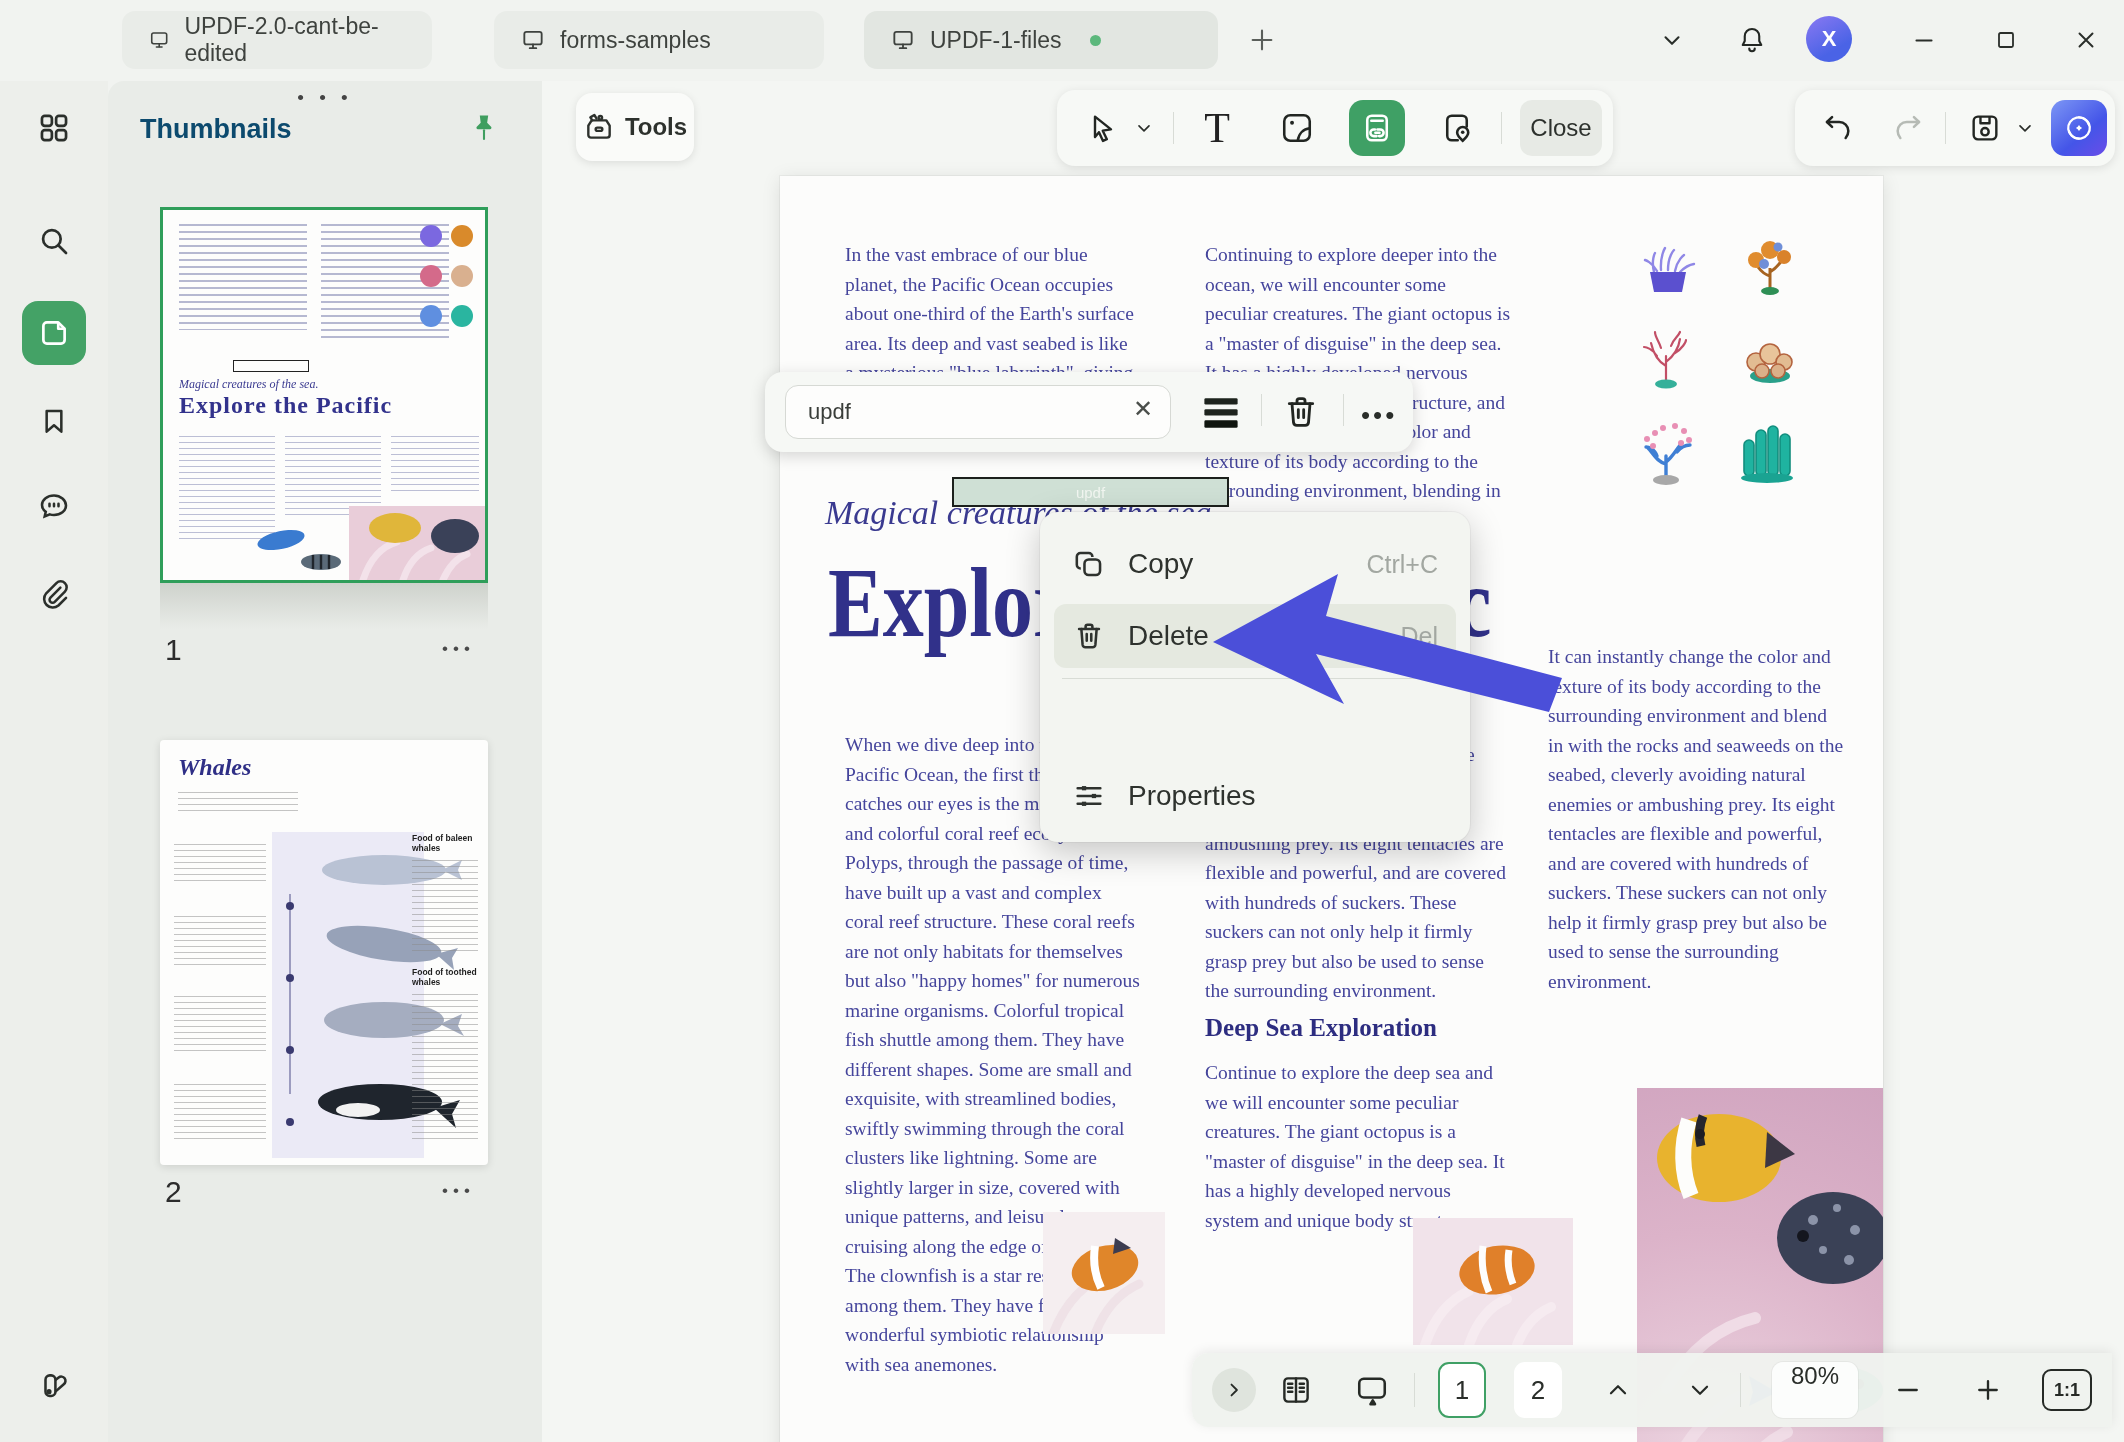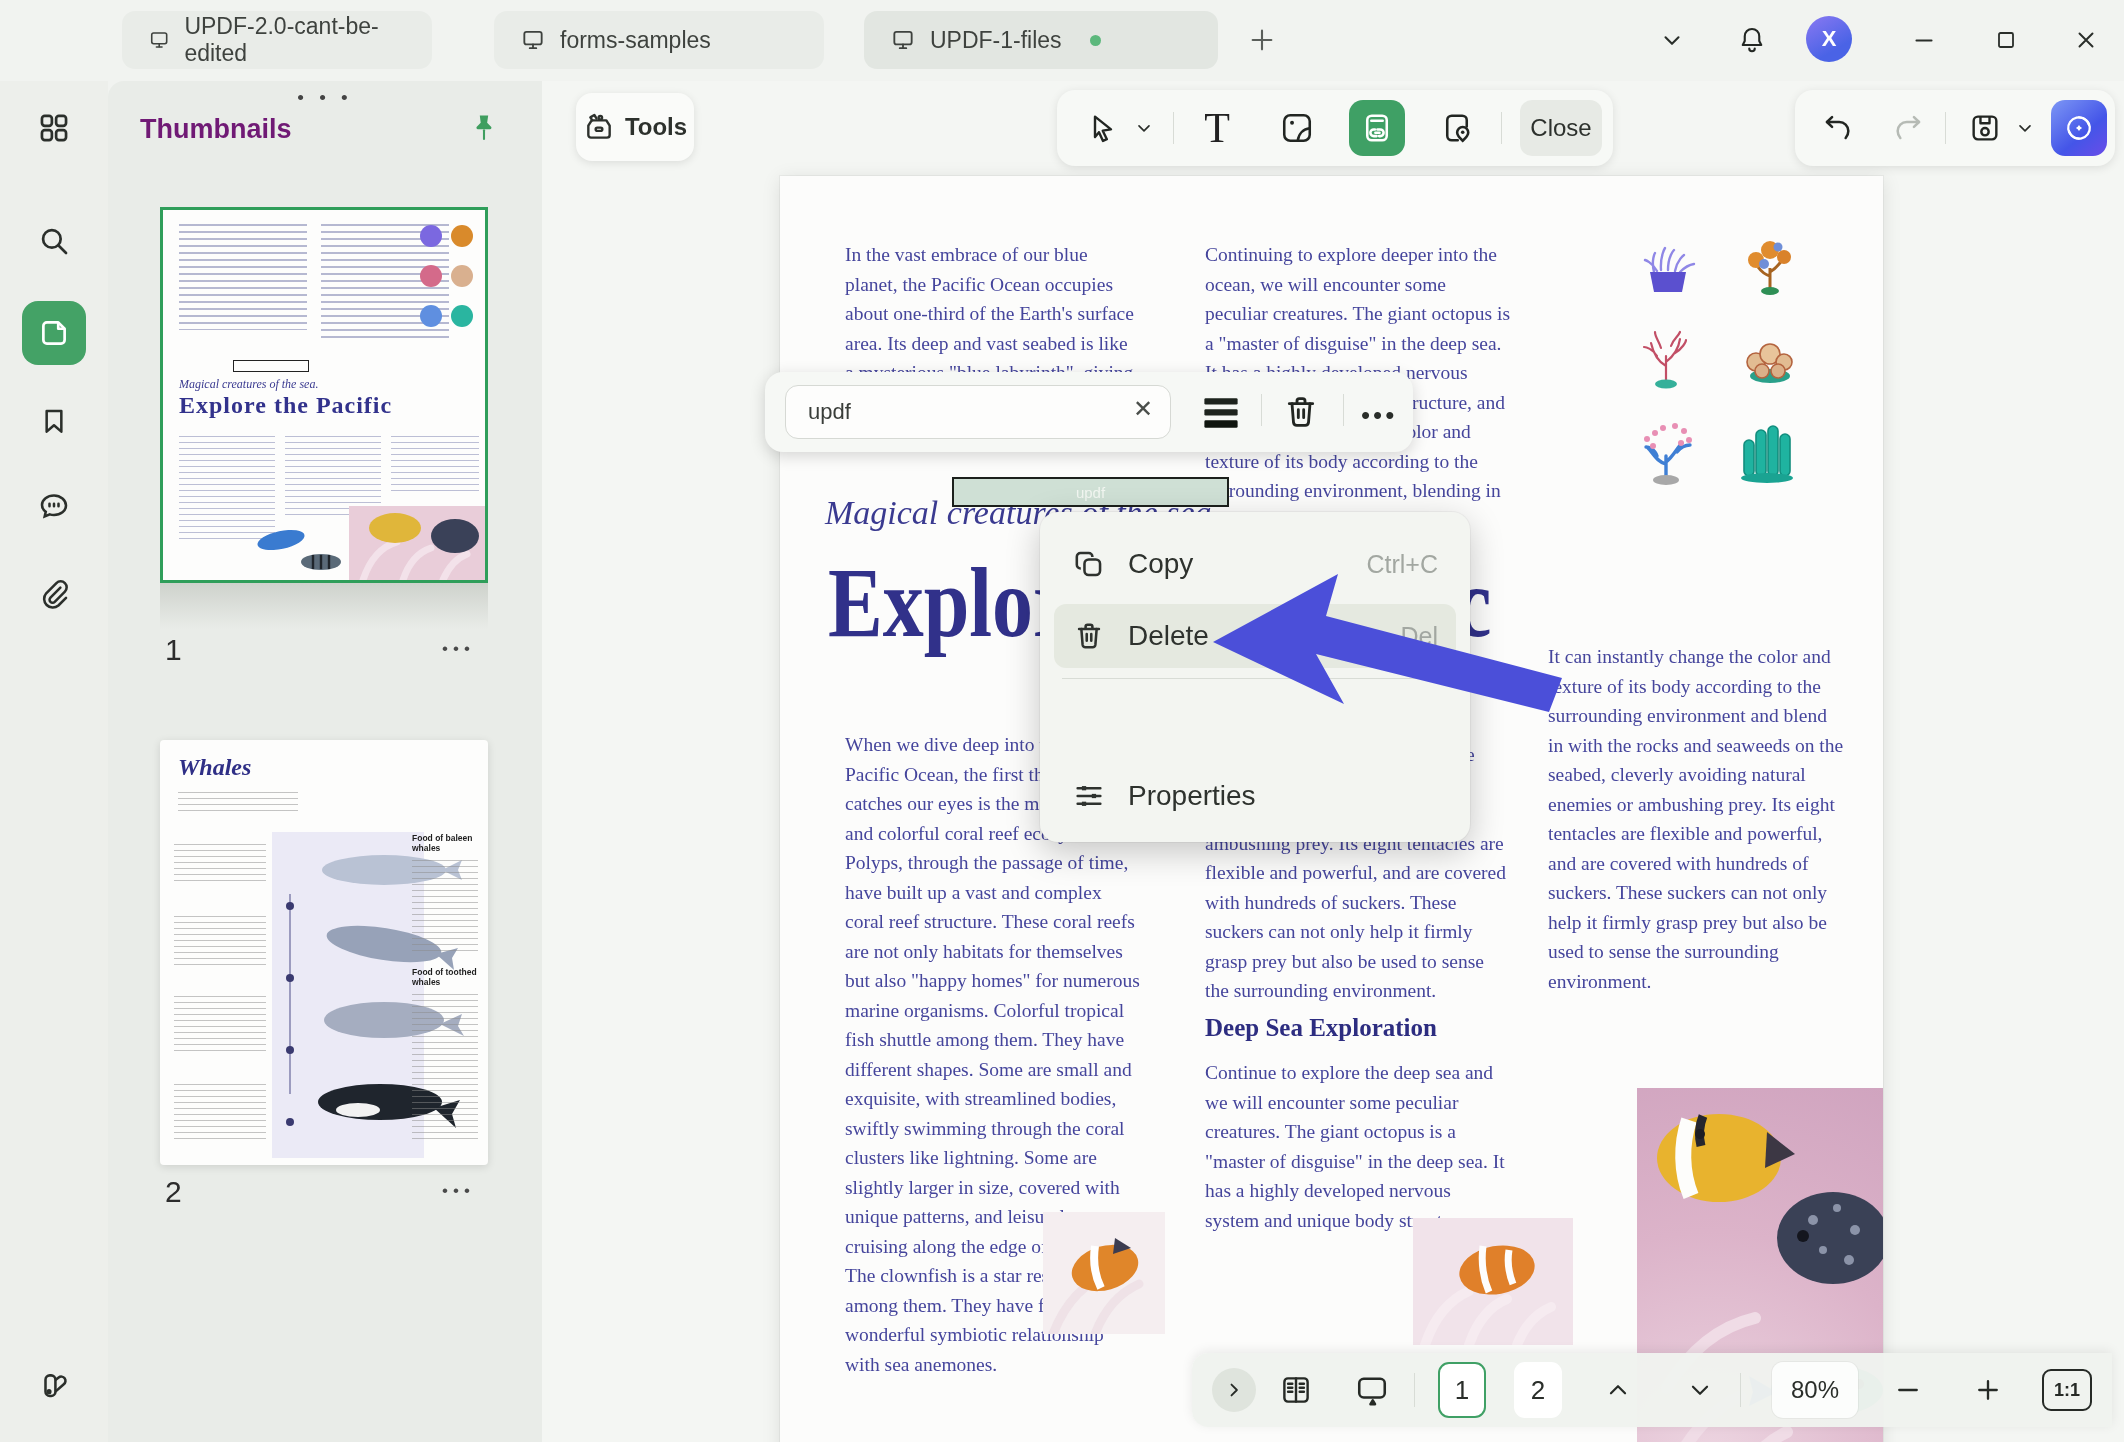--- a/index.html
+++ b/index.html
@@ -25,21 +25,21 @@
   .rail { position:absolute; left:0; top:81px; width:108px; height:1361px; background:#edefeb; }
   .railbtn { position:absolute; left:22px; width:64px; height:64px; border-radius:16px;
              display:flex; align-items:center; justify-content:center; }
   .railbtn.active { background:#44a266; }
 
   
   .panel { position:absolute; left:108px; top:81px; width:434px; height:1361px; background:#e9ece8;
            border-top-left-radius:16px; }
   .panel-handle { position:absolute; left:0; width:434px; top:6px; text-align:center; font-size:19px;
                   letter-spacing:5px; color:#444; }
-  .panel-title { position:absolute; left:32px; top:33px; font-size:27px; font-weight:bold; color:#701a75; }
+  .panel-title { position:absolute; left:32px; top:33px; font-size:27px; font-weight:bold; color:#0c4a6e; }
   .thumb1 { position:absolute; left:52px; top:126px; width:328px; height:376px; background:#fdfdfc;
             border:3px solid #2f9e5a; overflow:hidden; }
   .thumbshadow { position:absolute; left:52px; top:502px; width:328px; height:46px;
                  background:linear-gradient(to bottom,#ced2cc,rgba(233,236,232,0)); }
   .thumb2 { position:absolute; left:52px; top:659px; width:328px; height:425px; background:#fdfdfc;
             border-radius:4px; box-shadow:0 2px 8px rgba(0,0,0,.12); overflow:hidden; }
   .pagelabel { position:absolute; font-size:30px; color:#2c2c2c; }
   .rowdots { position:absolute; font-size:17px; letter-spacing:5px; color:#4a4a4a; }
   .tl { background-image:repeating-linear-gradient(to bottom,currentColor 0 1.6px,transparent 1.6px 7px); opacity:.55; }
   .tl2 { background-image:repeating-linear-gradient(to bottom,currentColor 0 1.4px,transparent 1.4px 6px); opacity:.5; }
@@ -100,21 +100,21 @@
 
   
   .statusbar { position:absolute; left:1192px; top:1353px; width:920px; height:74px;
                background:rgba(240,243,238,.97); border-radius:16px 0 0 16px;
                box-shadow:0 -2px 12px rgba(0,0,0,.08); z-index:50; }
   .sb-item { position:absolute; top:9px; width:56px; height:56px; display:flex; align-items:center; justify-content:center; }
   .pgbtn { position:absolute; top:9px; width:48px; height:56px; background:#fff; border-radius:11px;
            display:flex; align-items:center; justify-content:center; font-size:26px; color:#2a2e2a; }
   .pgbtn.current { border:2px solid #3fa065; }
   .zoompill { position:absolute; left:580px; top:9px; width:86px; height:56px; background:#fcfdfc;
-              border-radius:11px; display:flex; align-items:center; justify-content:center;
+              border-radius:11px; display:flex; justify-content:center;
               font-size:24px; color:#2a2e2a; box-shadow:0 0 0 1px rgba(0,0,0,.04); }
   .fitbtn { position:absolute; left:850px; top:16px; width:50px; height:42px; border:2.4px solid #262a26;
             border-radius:9px; display:flex; align-items:center; justify-content:center;
             font-size:18px; font-weight:bold; color:#262a26; }
 </style>
 </head>
 <body>
 
 <div class="abs" style="left:0;top:0;width:2124px;height:1442px;">
 

